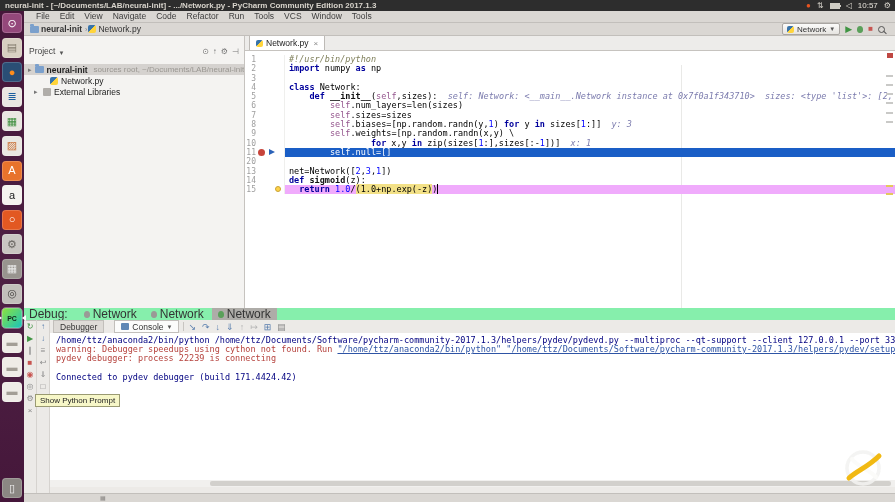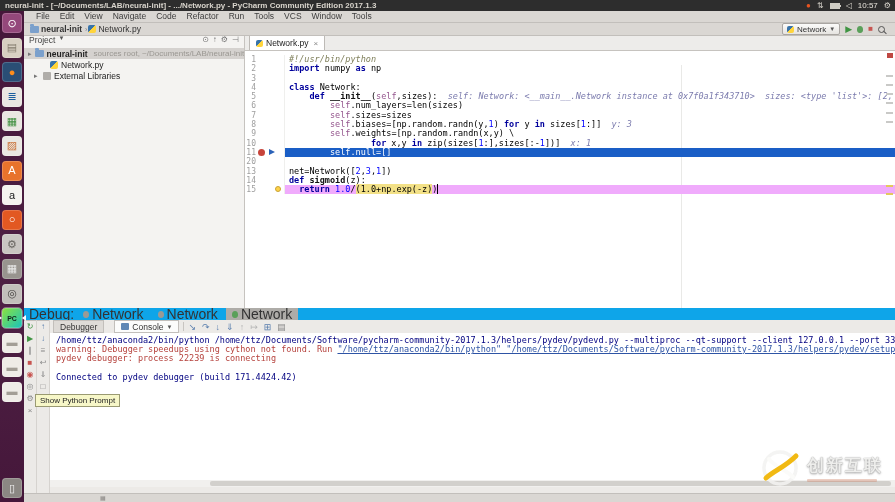--- a/index.html
+++ b/index.html
@@ -42,21 +42,21 @@
   .runconfig{display:flex;align-items:center;gap:3px;height:10px;padding:0 4px;border:1px solid #a9a6a2;
              border-radius:2px;background:linear-gradient(#fbfbfa,#e6e4e1);font-size:8px;color:#333;}
   .caret{font-size:6px;color:#555;}
   .navico{font-size:9px;line-height:10px;}
   .mag{width:5px;height:5px;border:1px solid #555;border-radius:50%;position:relative;display:inline-block;}
   .mag::after{content:"";position:absolute;width:4px;height:1px;background:#555;right:-3px;bottom:-1px;transform:rotate(45deg);}
 
   
   .project{position:absolute;left:24px;top:35px;width:221px;height:273px;background:#f4f3f1;
            border-right:1px solid #c6c3bf;z-index:4;box-sizing:border-box;}
-  .proj-head{height:13px;display:flex;align-items:flex-start;padding:0 5px;font-size:8.5px;color:#444;}
+  .proj-head{height:13px;display:flex;align-items:flex-end;padding:8px 5px;font-size:8.5px;color:#444;}
   .proj-head .ph-icons{margin-left:auto;display:flex;gap:4px;color:#777;font-size:8px;}
   .tree{font-size:8.5px;color:#222;}
   .trow{height:11px;display:flex;align-items:center;gap:3px;padding-left:4px;white-space:nowrap;overflow:hidden;}
   .trow.sel{background:#d5d2cf;}
   .chev{color:#777;font-size:7px;width:6px;}
   .folder{width:9px;height:7px;background:#7ba0cc;border-radius:1px;position:relative;flex:none;}
   .folder::before{content:"";position:absolute;left:0;top:-2px;width:4px;height:2px;background:#7ba0cc;border-radius:1px 1px 0 0;}
   .pyicon{width:8px;height:8px;border-radius:2px;flex:none;
           background:linear-gradient(135deg,#3873a9 50%,#ffd43b 50%);}
   .libicon{width:8px;height:8px;background:#b0ada9;border-radius:1px;flex:none;}
@@ -87,22 +87,22 @@
   .line.exec .seg{color:#fff !important;font-weight:normal;background:none;}
   .line.warn .lbody{background:#f0abfc;}
   .bp{position:absolute;left:2px;top:1px;width:7px;height:7px;border-radius:50%;background:#c7443b;}
   .exec-arrow{position:absolute;left:13px;top:1.5px;width:0;height:0;border:3.5px solid transparent;border-left:6px solid #2a62b8;}
   .bulb{position:absolute;right:3px;top:1px;width:6px;height:6px;border-radius:50%;background:#ffd24a;border:1px solid #c9a437;box-sizing:border-box;}
   .stripe{position:absolute;right:0;top:15px;width:11px;bottom:0;}
   .smark{position:absolute;right:2px;width:7px;height:2px;}
 
   
   .debug{position:absolute;left:24px;top:308px;right:0;height:186px;background:#eceae7;z-index:4;}
-  .debug-tabs{height:12px;background:#0ea5e9;border-bottom:1px solid #c2bfbb;display:flex;align-items:center;
-              padding-left:5px;gap:3px;font-size:14px;color:#333;}
+  .debug-tabs{height:12px;background:#86efac;border-bottom:1px solid #c2bfbb;display:flex;align-items:center;
+              padding-left:5px;gap:10px;font-size:12px;color:#333;}
   .dtab{display:flex;align-items:center;gap:3px;height:12px;padding:0 6px;}
   .dtab.active{background:#aeaca8;}
   .bug{width:6px;height:7px;border-radius:50% 50% 45% 45%;}
   .bug.g{background:#5aa05a;} .bug.dim{background:#9a9a96;}
   .dbg-col{position:absolute;top:12px;bottom:0;width:13px;display:flex;flex-direction:column;align-items:center;
            padding-top:3px;gap:4px;box-sizing:border-box;}
   .dbg-col1{left:0;border-right:1px solid #d6d3cf;}
   .dbg-col2{left:13px;border-right:1px solid #d6d3cf;}
   .dicon{font-size:8px;line-height:8px;}
   .dbg-toolbar{position:absolute;left:26px;top:12px;right:0;height:13px;background:#eceae7;
@@ -447,19 +447,15 @@
   <div class="statusbar">
     <span class="swin">▦</span>
   </div>
 
   <div class="watermark">
     <svg width="40" height="40" viewBox="0 0 40 40">
       <circle cx="20" cy="20" r="16" fill="none" stroke="#f2f2f0" stroke-width="3.5" opacity="0.95"></circle>
       <path d="M9 11 C 16 20 25 21 33 29" fill="none" stroke="#fbfbf9" stroke-width="4" stroke-linecap="round"></path>
       <path d="M6 30 C 15 22 25 19 36 8" fill="none" stroke="#f0b400" stroke-width="5" stroke-linecap="round"></path>
     </svg>
-    <div class="wm-text">
-      <span class="wm-title">创新互联</span>
-      <span class="wm-sub"></span>
-    </div>
   </div>
 
 </div>
 
 </body></html>

